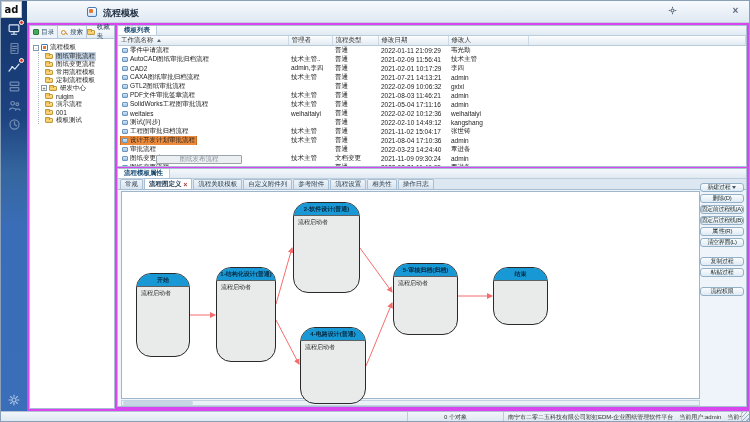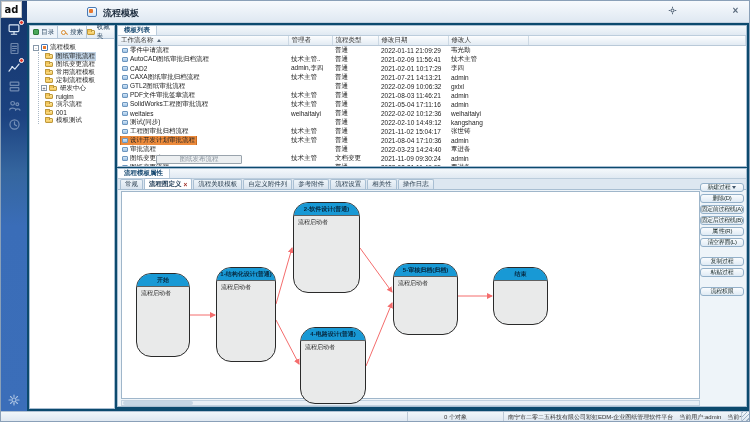--- a/index.html
+++ b/index.html
@@ -1,18 +1,18 @@
 <!DOCTYPE html>
 <html><head>
 <meta charset="utf-8">
 <style>
   *{box-sizing:border-box;margin:0;padding:0}
   html,body{background:#b8c4d2}
   body{font-family:"Liberation Sans","DejaVu Sans",sans-serif}
-  .window{position:relative;width:750px;height:422px;background:#0c4a6e;border:1px solid #8aa0b8;overflow:hidden}
+  .window{position:relative;width:750px;height:422px;background:#d946ef;border:1px solid #8aa0b8;overflow:hidden}
 
   
   .rail{position:absolute;left:0;top:0;width:26px;height:410px;
         background:linear-gradient(180deg,#15356a 0%,#1c4280 28%,#35669f 42%,#3a6db8 55%,#3b6eb9 100%)}
   .logo{position:absolute;left:0;top:0;width:21px;height:17px;background:#fff;border:1px solid #c8c8c8;
         color:#111;font-weight:bold;font-size:10px;display:flex;align-items:center;justify-content:center;
         font-family:"DejaVu Sans",sans-serif}
   .rail-icons{position:absolute;left:0;top:21px;width:26px;display:flex;flex-direction:column;align-items:center;gap:4px}
   .rail-icon{position:relative;width:17px;height:15px;display:flex;align-items:center;justify-content:center}
   .rail-icon.dim{opacity:.45}

